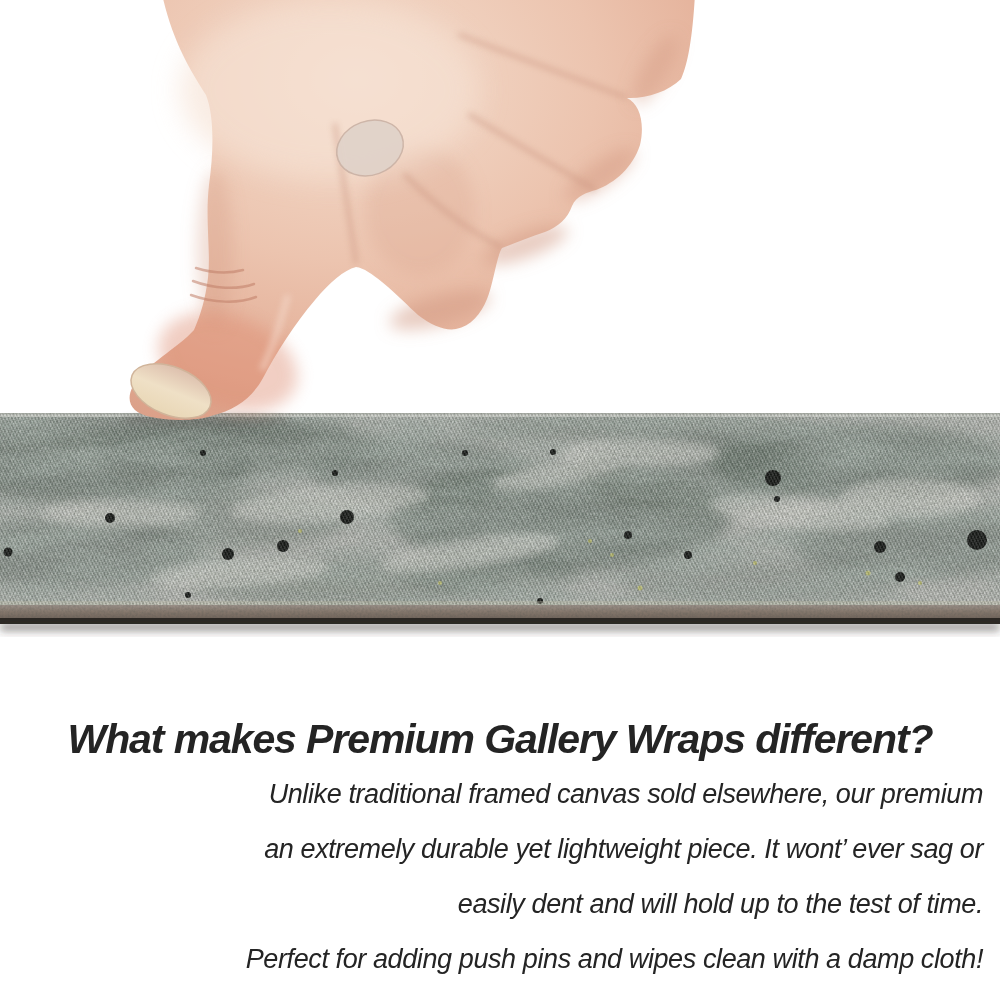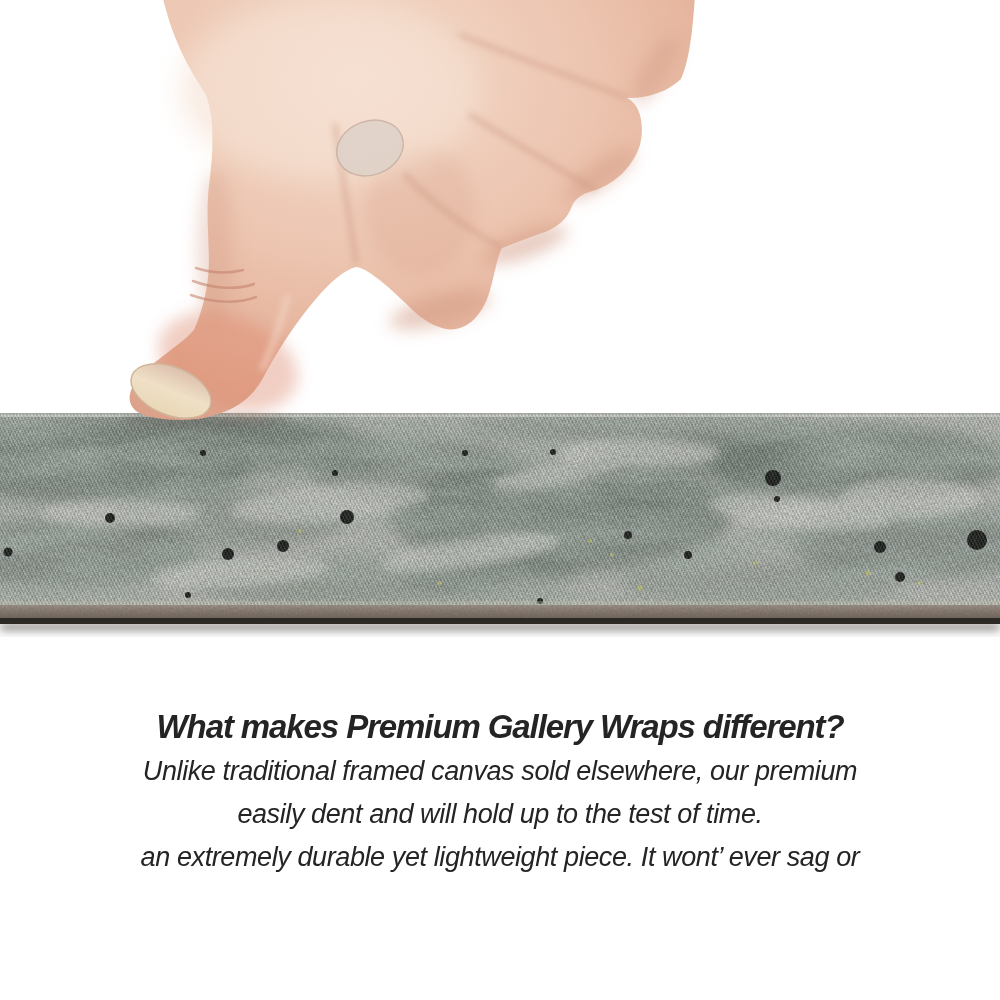--- a/index.html
+++ b/index.html
@@ -14,25 +14,25 @@
       repeating-linear-gradient(63deg, rgba(255,255,255,0.11) 0 1.5px, rgba(56,62,55,0.11) 1.5px 3px),
       repeating-linear-gradient(-63deg, rgba(255,255,255,0.07) 0 1.5px, rgba(56,62,55,0.07) 1.5px 3px);
     pointer-events:none;
   }
   .hand{position:absolute;left:0;top:0;width:1000px;height:440px;}
   .copy{
     position:absolute;left:0;top:704px;width:1000px;
     text-align:center;font-style:italic;color:#242424;
   }
   .copy h1{
-    margin:4px 0 6px 0;font-size:33px;font-weight:600;line-height:38px;
+    margin:16px 0 6px 0;font-size:41px;font-weight:600;line-height:38px;
     letter-spacing:-1.1px;font-style:italic;
   }
   .copy p{
-    margin:5px;font-size:27px;font-weight:400;line-height:38px;letter-spacing:-0.4px;
+    margin:17px;font-size:27px;font-weight:400;line-height:38px;letter-spacing:-0.4px;text-align:right;
   }
 </style>
 </head>
 <body>
 
 <div class="stage">
 
   <div class="photo-area">
 
     <div class="canvas-strip">
@@ -228,17 +228,18 @@
 
       <path d="M262,370 C274,345 281,320 288,295" fill="none" stroke="#f7dfd2" stroke-width="6" opacity="0.55" filter="url(#hsoft3)"></path>
 
       <ellipse cx="171" cy="391" rx="42" ry="24" transform="rotate(22 171 391)" fill="url(#thumbNailGrad)" stroke="#d0b49a" stroke-width="1.5"></ellipse>
     </svg>
   </div>
 
   <div class="copy">
     <h1>What makes Premium Gallery Wraps different?</h1>
     <p>Unlike traditional framed canvas sold elsewhere, our premium</p>
+    <p>an extremely durable yet lightweight piece. It wont’ ever sag or</p>
     <p>easily dent and will hold up to the test of time.</p>
-    <p>an extremely durable yet lightweight piece. It wont’ ever sag or</p>
+    <p>Perfect for adding push pins and wipes clean with a damp cloth!</p>
   </div>
 
 </div>
 
 </body></html>

